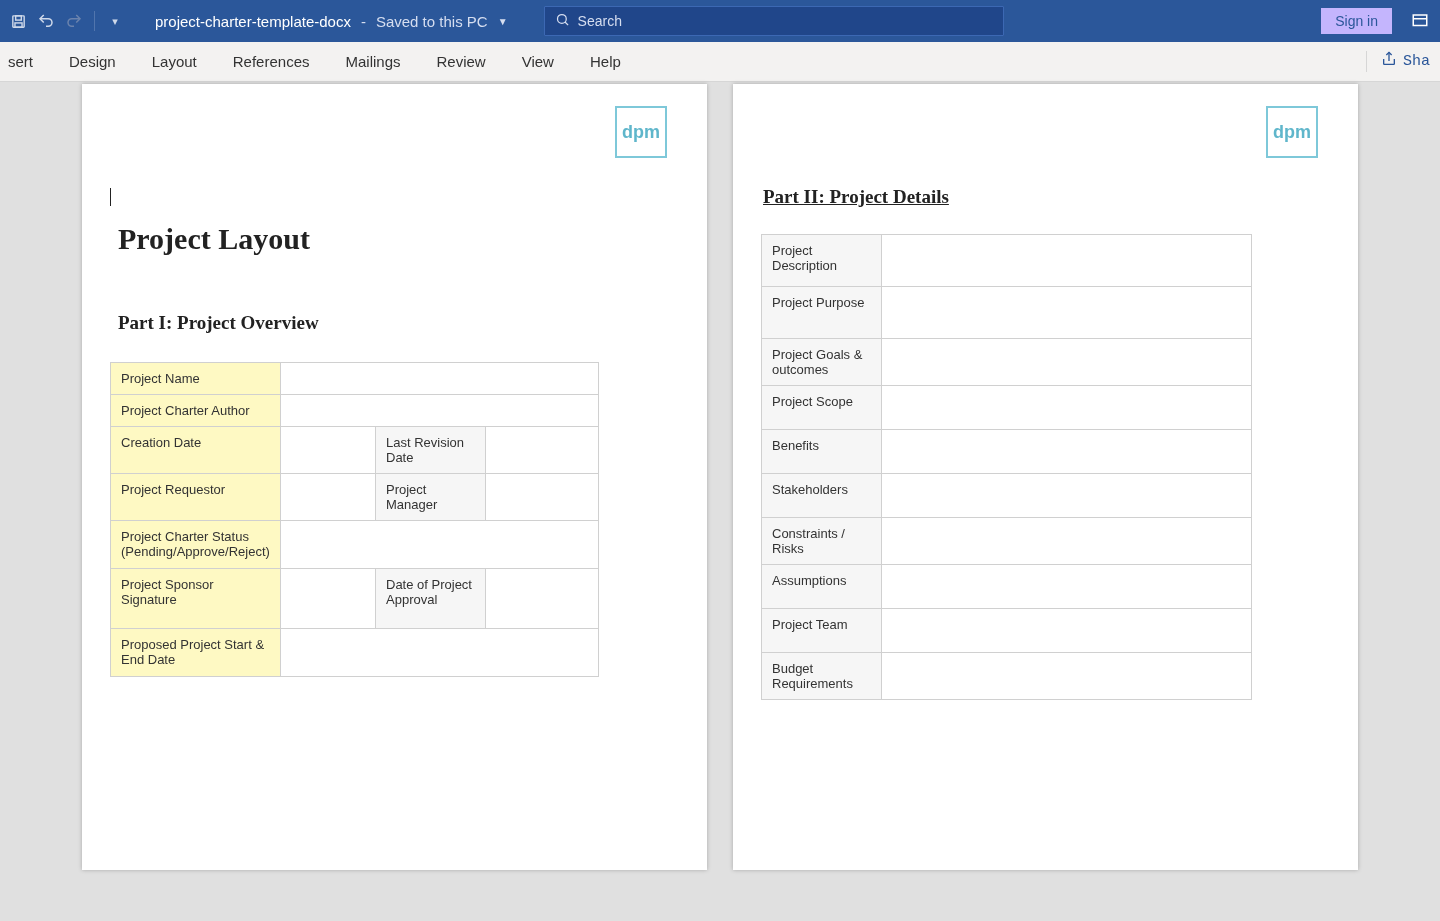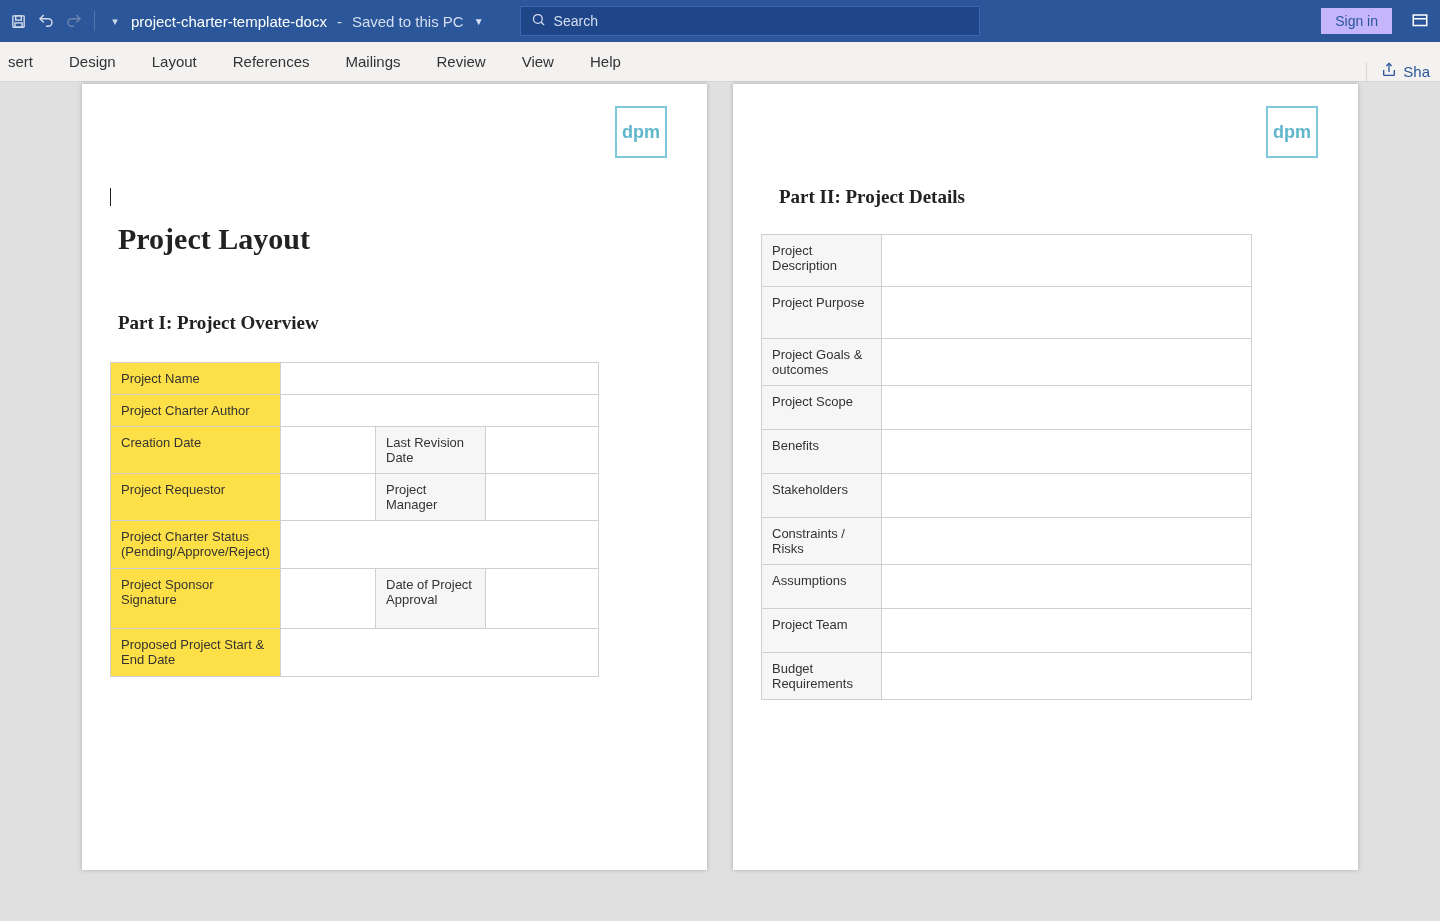--- a/index.html
+++ b/index.html
@@ -23,20 +23,21 @@
     gap: 6px;
   }
   .tb-left { display: flex; align-items: center; gap: 8px; }
   .tb-icon {
     width: 20px; height: 20px; display:flex; align-items:center; justify-content:center;
     color: #cfd9ea; font-size: 15px;
   }
   .tb-save { font-size:15px; }
   .tb-sep { width:1px; height:20px; background:#5175ad; margin:0 2px; }
   .tb-filename {
+    margin-left: 24px;
     font-size: 15px;
     color: #ffffff;
     display:flex; align-items:center; gap:10px;
   }
   .tb-filename .muted { color:#d6def0; }
   .tb-caret { font-size:10px; color:#d6def0; }
   .search-wrap {
     margin-left: 30px;
     background: #20468a;
     border: 1px solid #3c68b3;
@@ -80,21 +81,21 @@
     padding-left: 0;
   }
   .ribbon .tab {
     padding: 0 18px;
     display:flex; align-items:center;
     color: #333;
     font-size: 15px;
     cursor:pointer;
   }
   .ribbon .tab.first { padding-left:8px; padding-right:18px; }
-  .ribbon .right { margin-left:auto; display:flex; align-items:flex-end; }
+  .ribbon .right { margin-left:auto; display:flex; align-items:center;font-family:Liberation Mono, monospace; }
   .ribbon .share {
     border-left:1px solid #d6d6d6;
     display:flex; align-items:center; gap:6px;
     padding: 0 10px 0 14px;
     color:#2b579a;
     font-size:15px;
   }
 
   
   .workspace {
@@ -138,39 +139,39 @@
     width:1px; height:18px; background:#222;
   }
   .section-h {
     font-family: Georgia, "Times New Roman", serif;
     font-weight:700;
     font-size: 19px;
     color:#222;
     margin-top: 56px;
     margin-left: 8px;
   }
-  .page2 .section-h { margin-top: 74px; margin-left: 18px; }
+  .page2 .section-h { margin-top: 74px; margin-left: 2px; text-decoration: underline; }
 
   
   table.doc {
     border-collapse: collapse;
     width: calc(100% - 80px);
     margin-top: 28px;
     margin-left: 0;
     font-size: 13px;
     color:#333;
   }
   table.doc td {
     border: 1px solid #d0d0d0;
     padding: 8px 10px;
     vertical-align: top;
     background:#fff;
   }
   table.doc td.label {
-    background:#fde047;
+    background:#fef9c3;
     width: 170px;
   }
   table.doc td.label-mid {
     background:#f6f6f6;
     width: 110px;
   }
   .row-tall td { height:48px; }
 
   table.doc2 {
     border-collapse: collapse;

